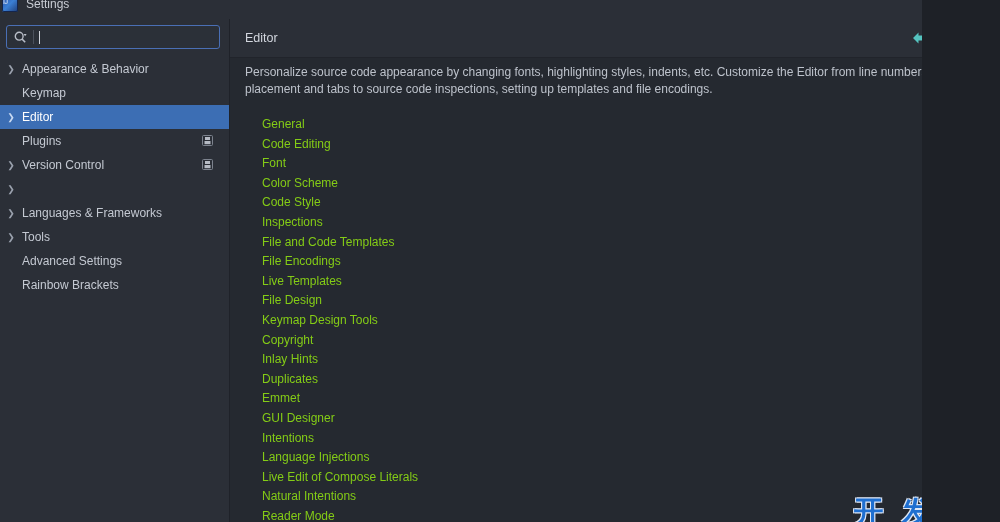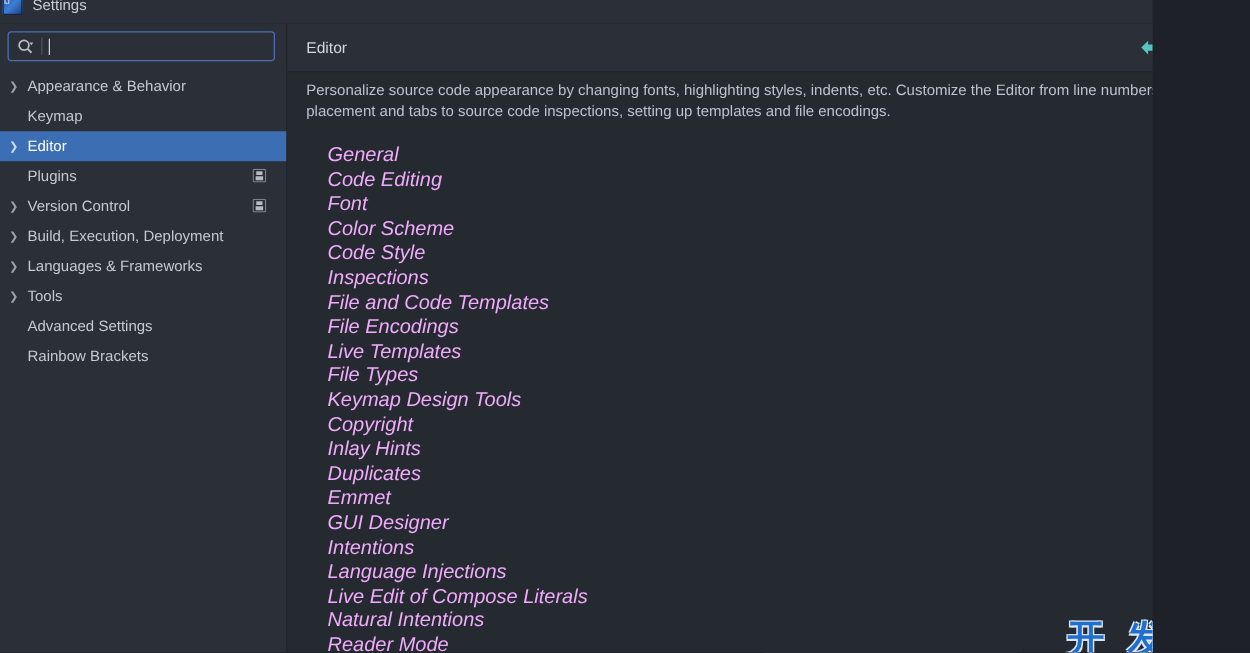--- a/index.html
+++ b/index.html
@@ -202,26 +202,25 @@
 
   .links {
     position: absolute;
     left: 32px;
     top: 96px;
     width: 500px;
   }
   .link-row {
     height: 19.6px;
     line-height: 19.6px;
-    font-size: 16px;
-    color: #f0abfc;
+    font-size: 12px;
+    color: #84cc16;
     white-space: nowrap;
     cursor: pointer;
     width: fit-content;
-    font-style: italic;
   }
 
   .vdivider {
     position: absolute;
     left: 977px; top: 19px;
     width: 1px; height: 503px;
     background: #32363e;
   }
 
   
@@ -287,21 +286,21 @@
         <div class="tree-row"><span>Plugins</span><svg class="badge" viewBox="0 0 11 11">
             <rect x="0.5" y="0.5" width="10" height="10" rx="1" fill="none" stroke="#7d838e"></rect>
             <rect x="3" y="2" width="5" height="3" fill="#b6bbc4"></rect>
             <rect x="2.5" y="6" width="6" height="3.2" fill="#b6bbc4"></rect>
           </svg></div>
         <div class="tree-row"><span class="chev">❯</span><span>Version Control</span><svg class="badge" viewBox="0 0 11 11">
             <rect x="0.5" y="0.5" width="10" height="10" rx="1" fill="none" stroke="#7d838e"></rect>
             <rect x="3" y="2" width="5" height="3" fill="#b6bbc4"></rect>
             <rect x="2.5" y="6" width="6" height="3.2" fill="#b6bbc4"></rect>
           </svg></div>
-        <div class="tree-row"><span class="chev">❯</span><span>Build, Execution, Deployment</span></div>
+        <div class="tree-row"><span class="chev">❯</span></div>
         <div class="tree-row"><span class="chev">❯</span><span>Languages &amp; Frameworks</span></div>
         <div class="tree-row"><span class="chev">❯</span><span>Tools</span></div>
         <div class="tree-row"><span>Advanced Settings</span></div>
         <div class="tree-row"><span>Rainbow Brackets</span></div>
       </div>
   </div>
 
   <div class="content">
     <div class="content-header">
       <div class="content-title">Editor</div>
@@ -319,21 +318,21 @@
     <div class="links" id="links">
         <div class="link-row">General</div>
         <div class="link-row">Code Editing</div>
         <div class="link-row">Font</div>
         <div class="link-row">Color Scheme</div>
         <div class="link-row">Code Style</div>
         <div class="link-row">Inspections</div>
         <div class="link-row">File and Code Templates</div>
         <div class="link-row">File Encodings</div>
         <div class="link-row">Live Templates</div>
-        <div class="link-row">File Types</div>
+        <div class="link-row">File Design</div>
         <div class="link-row">Keymap Design Tools</div>
         <div class="link-row">Copyright</div>
         <div class="link-row">Inlay Hints</div>
         <div class="link-row">Duplicates</div>
         <div class="link-row">Emmet</div>
         <div class="link-row">GUI Designer</div>
         <div class="link-row">Intentions</div>
         <div class="link-row">Language Injections</div>
         <div class="link-row">Live Edit of Compose Literals</div>
         <div class="link-row">Natural Intentions</div>

